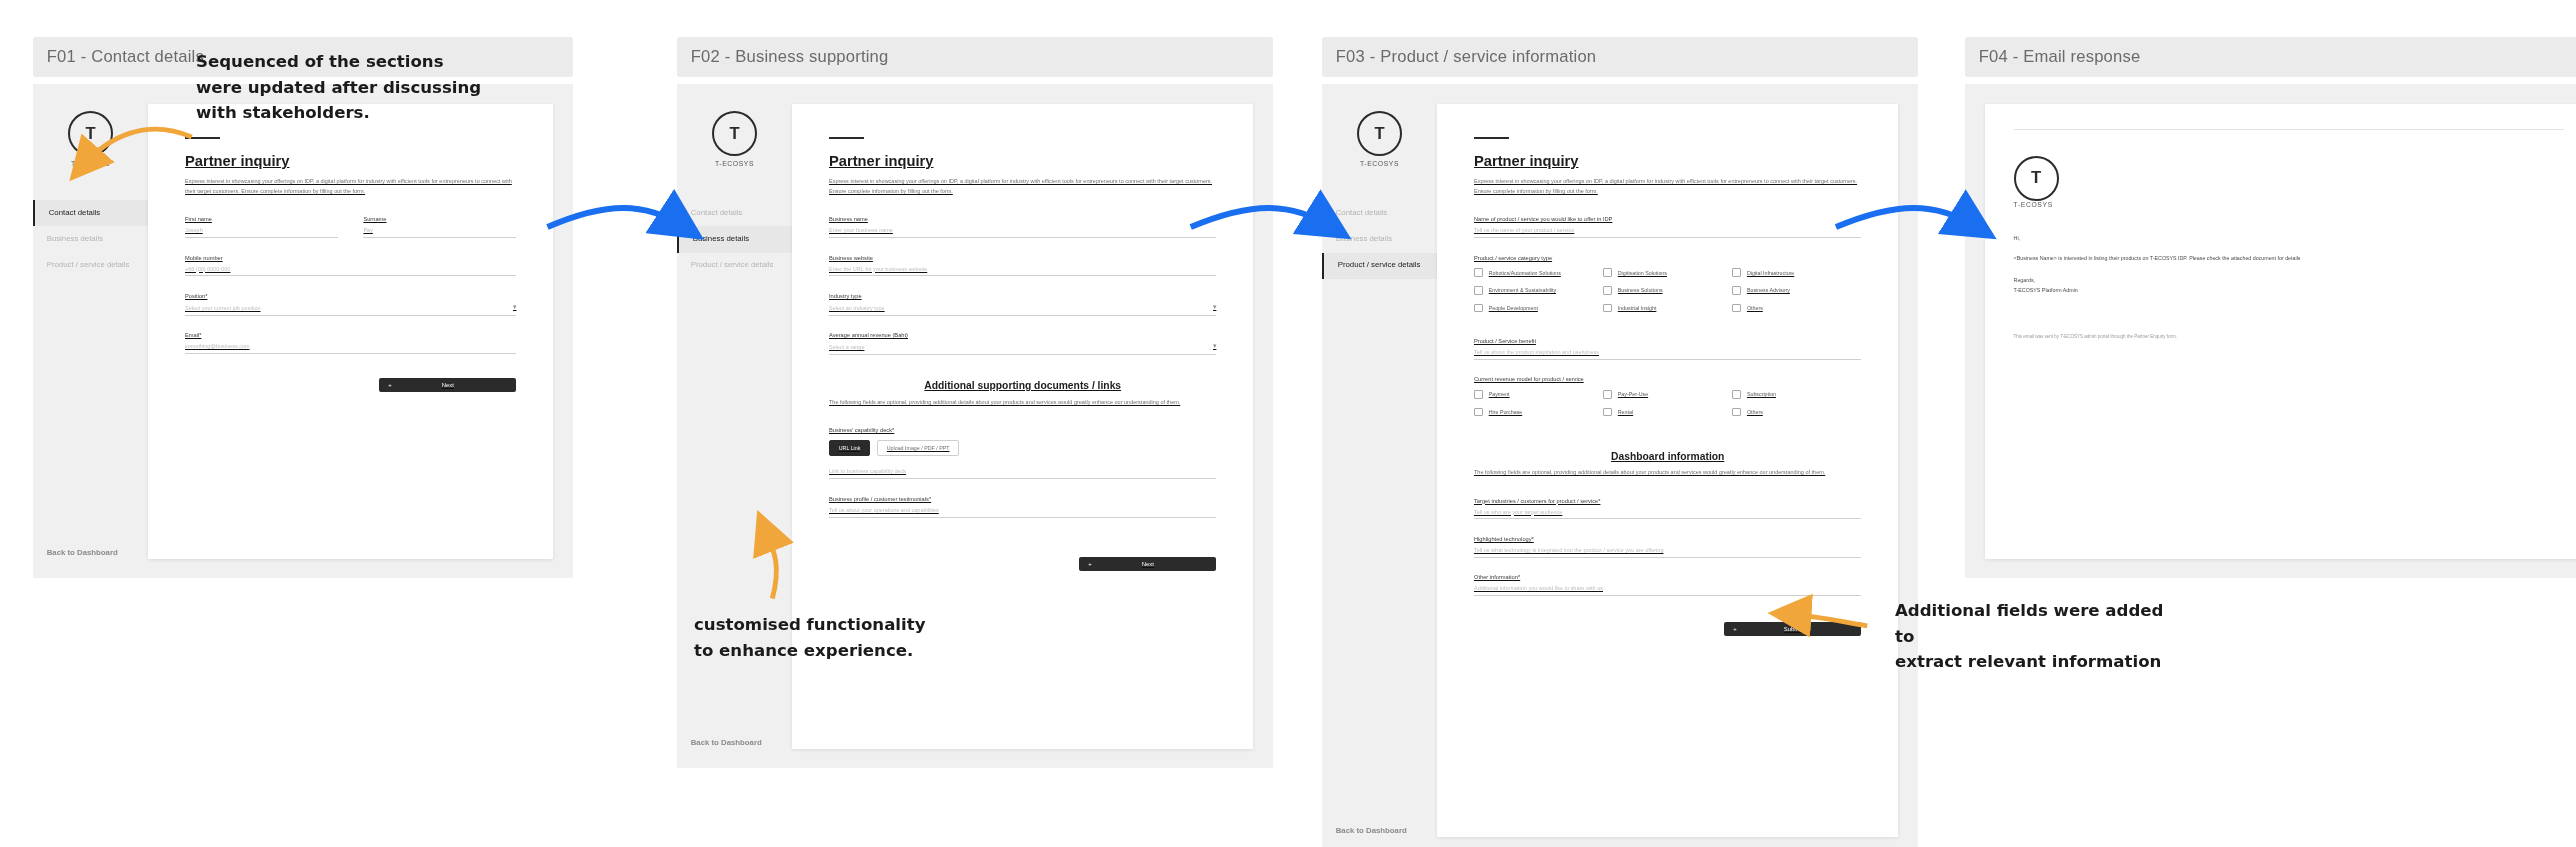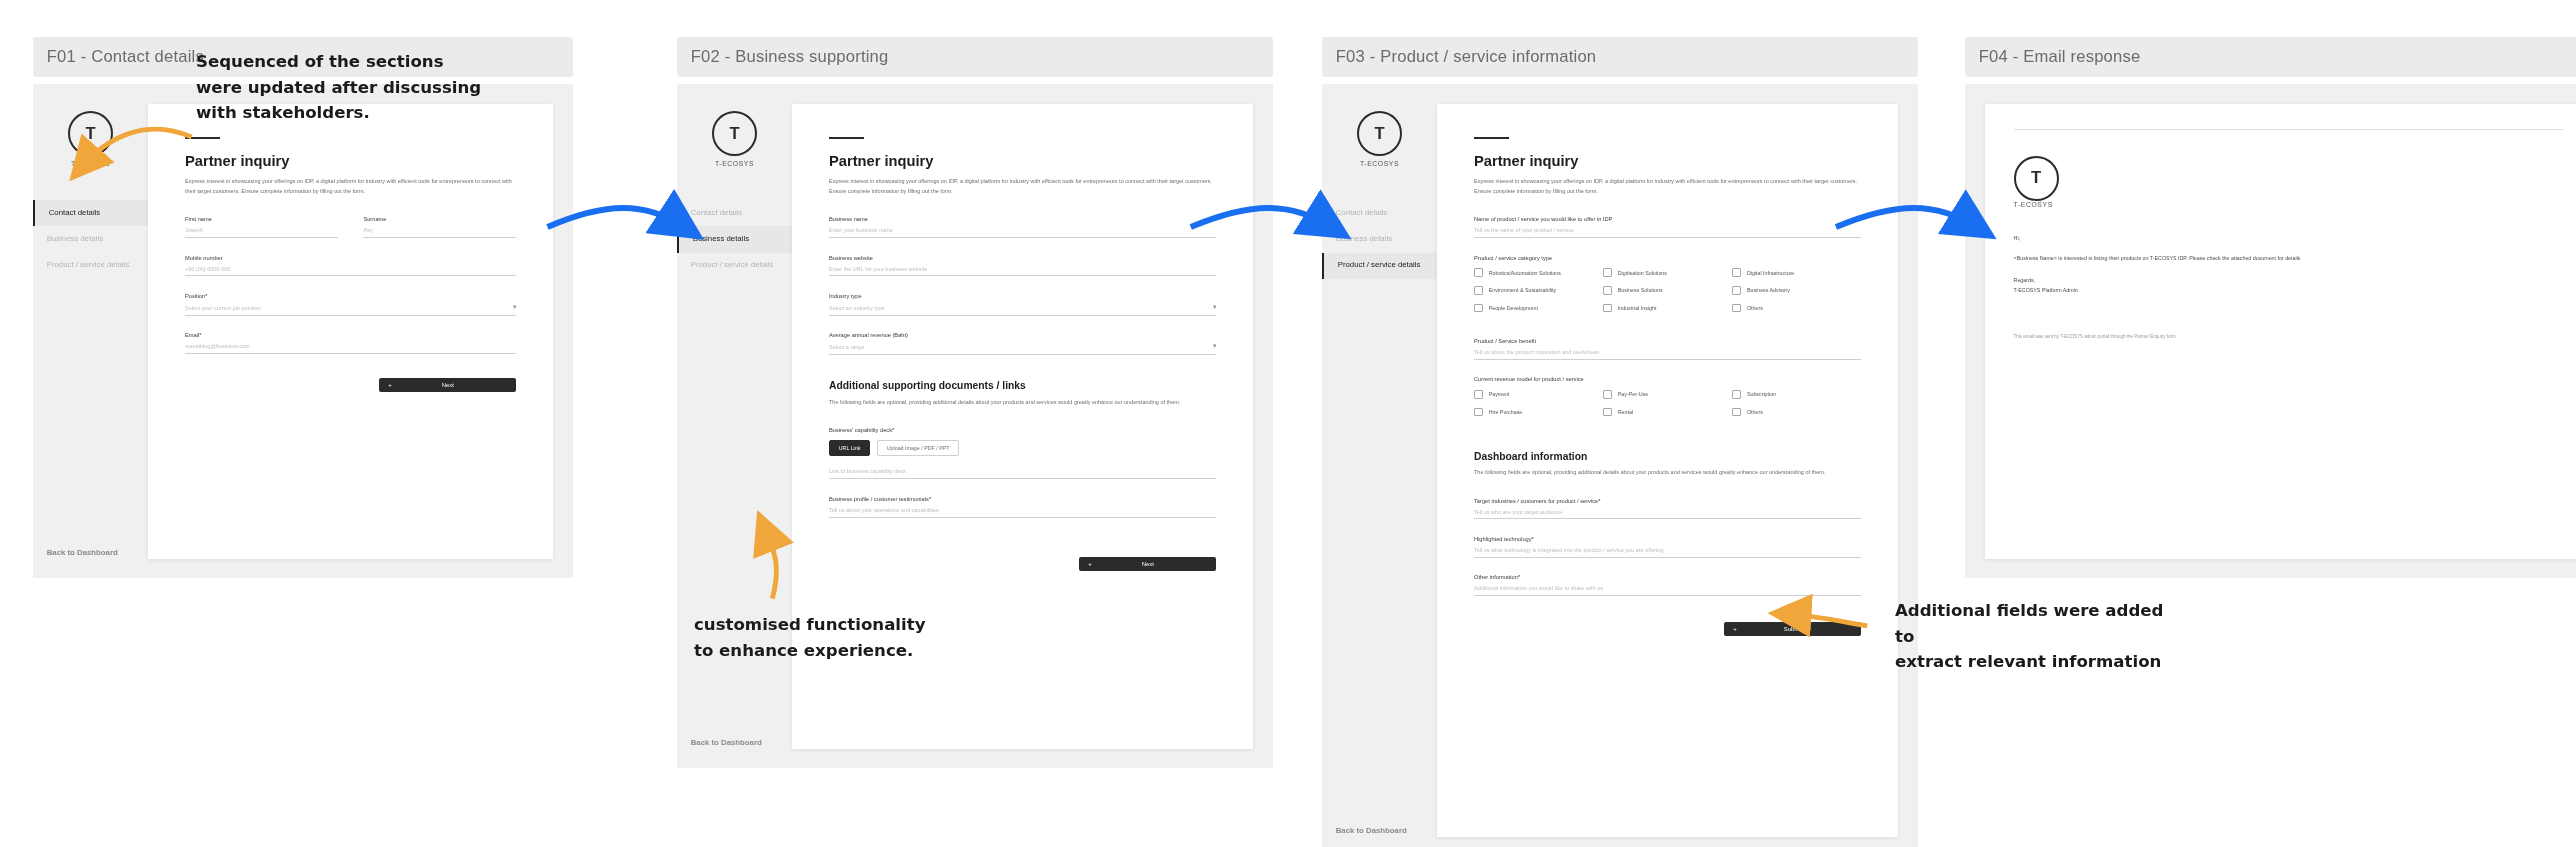--- a/index.html
+++ b/index.html
@@ -21,38 +21,38 @@
   .rail{width:115px;flex:0 0 115px;background:#f0f0f0;padding-top:27px;box-sizing:border-box;position:relative;}
   .logo{width:41px;height:41px;border-radius:50%;border:2px solid #2b2b2b;margin:0 auto 3.9px auto;
         display:flex;align-items:center;justify-content:center;font-size:16.6px;font-weight:700;color:#2b2b2b;}
   .logo-text{text-align:center;font-size:6.8px;letter-spacing:0.6px;color:#555;margin-bottom:33px;}
   .rail-item{font-size:7.8px;color:#b4b4b4;padding:7.8px 9.8px 7.8px 13.7px;line-height:1.35;}
   .rail-item.active{color:#222;border-left:2px solid #222;background:#e7e7e7;}
   .rail-foot{position:absolute;bottom:21.5px;left:13.7px;font-size:7.8px;color:#8a8a8a;font-weight:bold;}
 
   .sheet{flex:1;background:#ffffff;margin:19.6px 19.6px 19.6px 0;box-shadow:0 1px 3.9px rgba(0,0,0,.09);
          position:relative;overflow:hidden;}
-  .sheet-inner{padding:33px 37px 29px 37px;}
+  .sheet-inner{padding:33px 37px 29px 37px;text-decoration:underline;}
   .rule{height:2px;background:#2b2b2b;width:35px;margin-bottom:13.7px;}
   h1.form-title{font-size:14.7px;margin:0 0 8.8px 0;font-weight:700;color:#1d1d1d;}
   p.form-intro{font-size:5.5px;line-height:1.75;color:#6e6e6e;margin:0 0 19.6px 0;max-width:420px;}
 
   .field{margin-bottom:16.6px;}
   .field .lbl{font-size:5.7px;color:#3a3a3a;margin-bottom:4.9px;display:block;}
   .field .inp{border-bottom:1px solid #cfcfcf;font-size:5.5px;color:#bdbdbd;padding-bottom:3.9px;
               display:flex;justify-content:space-between;align-items:flex-end;}
   .caret{font-size:6.8px;color:#8d8d8d;line-height:1;}
   .row2{display:flex;gap:25.4px;}
   .row2 .field{flex:1;}
 
   .btn{background:#2b2b2b;color:#fff;font-size:5.9px;border-radius:2px;height:14.7px;width:137px;
        display:flex;align-items:center;justify-content:center;position:relative;margin-left:auto;}
   .btn .plus{position:absolute;left:8.8px;font-size:5.9px;}
 
-  h2.sub{font-size:10.3px;margin:25.4px 0 6.8px 0;font-weight:700;color:#1d1d1d;}
+  h2.sub{font-size:10.3px;margin:25.4px 0 6.8px 0;font-weight:700;color:#1d1d1d;text-align:center;}
   .chip-row{display:flex;gap:6.8px;margin:6.8px 0 12.7px 0;}
   .chip{font-size:5.3px;padding:3.9px 8.8px;border:1px solid #cfcfcf;border-radius:2px;color:#6d6d6d;background:#fff;}
   .chip.on{background:#2b2b2b;border-color:#2b2b2b;color:#fff;}
 
   .cb-grid{display:flex;flex-wrap:wrap;margin:7.8px 0 13.7px 0;}
   .cb{width:33.33%;display:flex;align-items:center;gap:5.9px;font-size:5.3px;color:#555;margin-bottom:8.8px;}
   .cb .box{width:6.8px;height:6.8px;border:1px solid #a8a8a8;border-radius:1px;flex:0 0 6.8px;background:#fff;}
 
   
   .email-sheet{flex:1;background:#fff;margin:19.6px;box-shadow:0 1px 3.9px rgba(0,0,0,.09);position:relative;}

